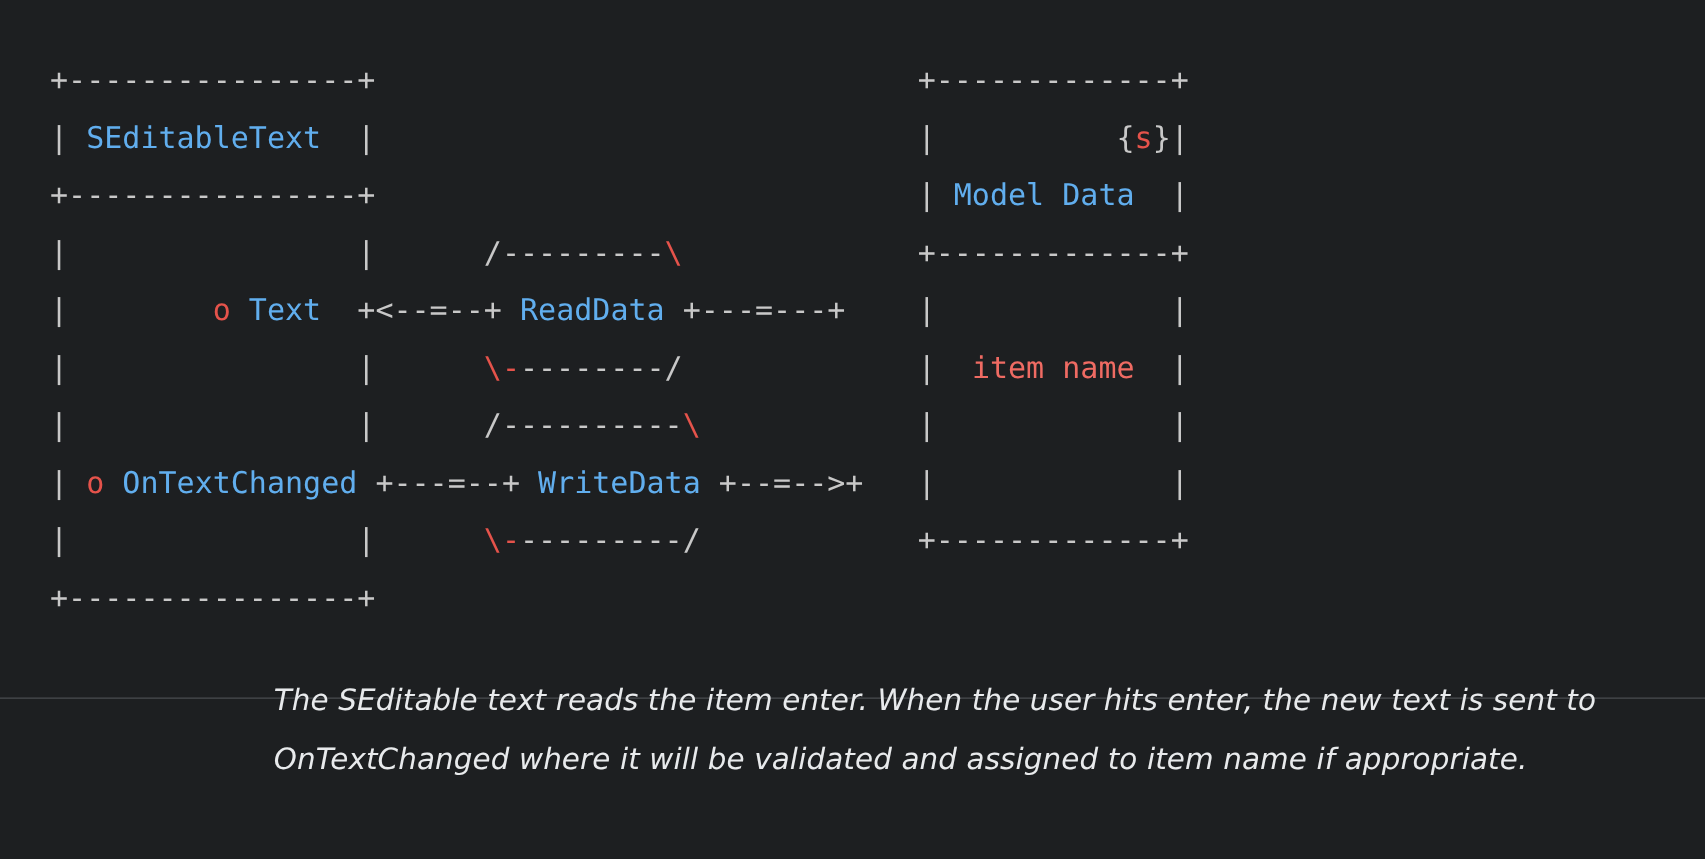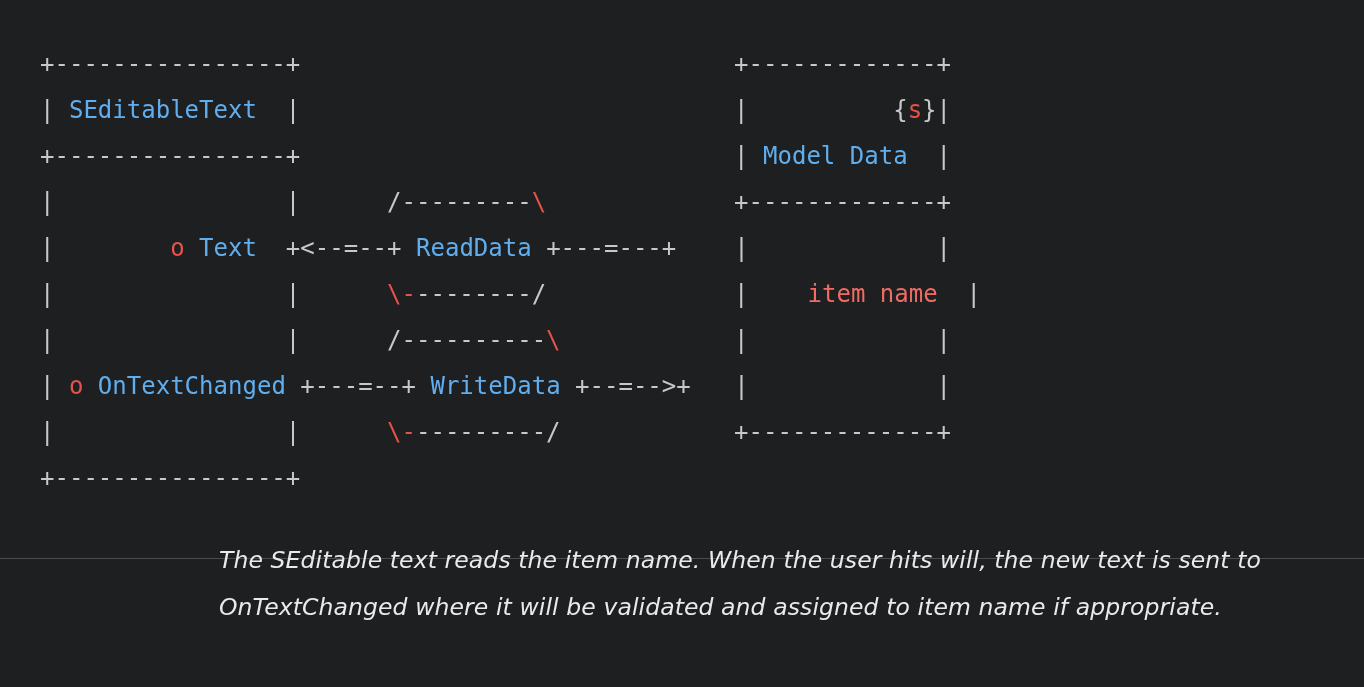--- a/index.html
+++ b/index.html
@@ -23,21 +23,21 @@
     font-size: 24px;
     line-height: 46px;
     letter-spacing: 0px;
     white-space: pre;
     color: #c8c8c8;
   }
   #ascii-diagram .line { white-space: pre; height: 46px; }
 
   .c-blue   { color: #61aeee; margin-top: 38px; }
   .c-red    { color: #e5534b; }
-  .c-salmon { color: #ef6b63; margin-left: 30px; }
+  .c-salmon { color: #ef6b63; }
   .c-grey   { color: #c8c8c8; }
 
   #caption-divider {
     position: absolute;
     left: 0;
     top: 558px;
     width: 1364px;
     height: 1px;
     background: #4a4d50;
   }
@@ -55,13 +55,13 @@
     letter-spacing: 0.1px;
   }
 </style>
 </head>
 <body>
 
 <div id="ascii-diagram" style="letter-spacing: 0.011px;"><div class="line"><span class="c-grey">+----------------+</span><span class="c-grey">                              </span><span class="c-grey">+-------------+</span></div><div class="line"><span class="c-grey">| </span><span class="c-blue">SEditableText</span><span class="c-grey">  |</span><span class="c-grey">                              </span><span class="c-grey">|          </span><span class="c-grey">{</span><span class="c-red">s</span><span class="c-grey">}</span><span class="c-grey">|</span></div><div class="line"><span class="c-grey">+----------------+</span><span class="c-grey">                              </span><span class="c-grey">| </span><span class="c-blue">Model Data</span><span class="c-grey">  |</span></div><div class="line"><span class="c-grey">|                |      /---------</span><span class="c-red">\</span><span class="c-grey">             </span><span class="c-grey">+-------------+</span></div><div class="line"><span class="c-grey">|        </span><span class="c-red">o</span><span class="c-grey"> </span><span class="c-blue">Text</span><span class="c-grey">  +&lt;--=--+ </span><span class="c-blue">ReadData</span><span class="c-grey"> +---=---+</span><span class="c-grey">    </span><span class="c-grey">|             |</span></div><div class="line"><span class="c-grey">|                |      </span><span class="c-red">\-</span><span class="c-grey">--------/</span><span class="c-grey">             </span><span class="c-grey">|  </span><span class="c-salmon">item name</span><span class="c-grey">  |</span></div><div class="line"><span class="c-grey">|                |      /----------</span><span class="c-red">\</span><span class="c-grey">            </span><span class="c-grey">|             |</span></div><div class="line"><span class="c-grey">| </span><span class="c-red">o</span><span class="c-grey"> </span><span class="c-blue">OnTextChanged</span><span class="c-grey"> +---=--+ </span><span class="c-blue">WriteData</span><span class="c-grey"> +--=--&gt;+</span><span class="c-grey">   </span><span class="c-grey">|             |</span></div><div class="line"><span class="c-grey">|                |      </span><span class="c-red">\-</span><span class="c-grey">---------/</span><span class="c-grey">            </span><span class="c-grey">+-------------+</span></div><div class="line"><span class="c-grey">+----------------+</span></div></div>
 
 <div id="caption-divider"></div>
 
-<div id="caption">The SEditable text reads the item name. When the user hits will, the new text is sent to OnTextChanged where it will be validated and assigned to item name if appropriate.</div>
+<div id="caption">The SEditable text reads the item enter. When the user hits enter, the new text is sent to OnTextChanged where it will be validated and assigned to item name if appropriate.</div>
 
 </body></html>

